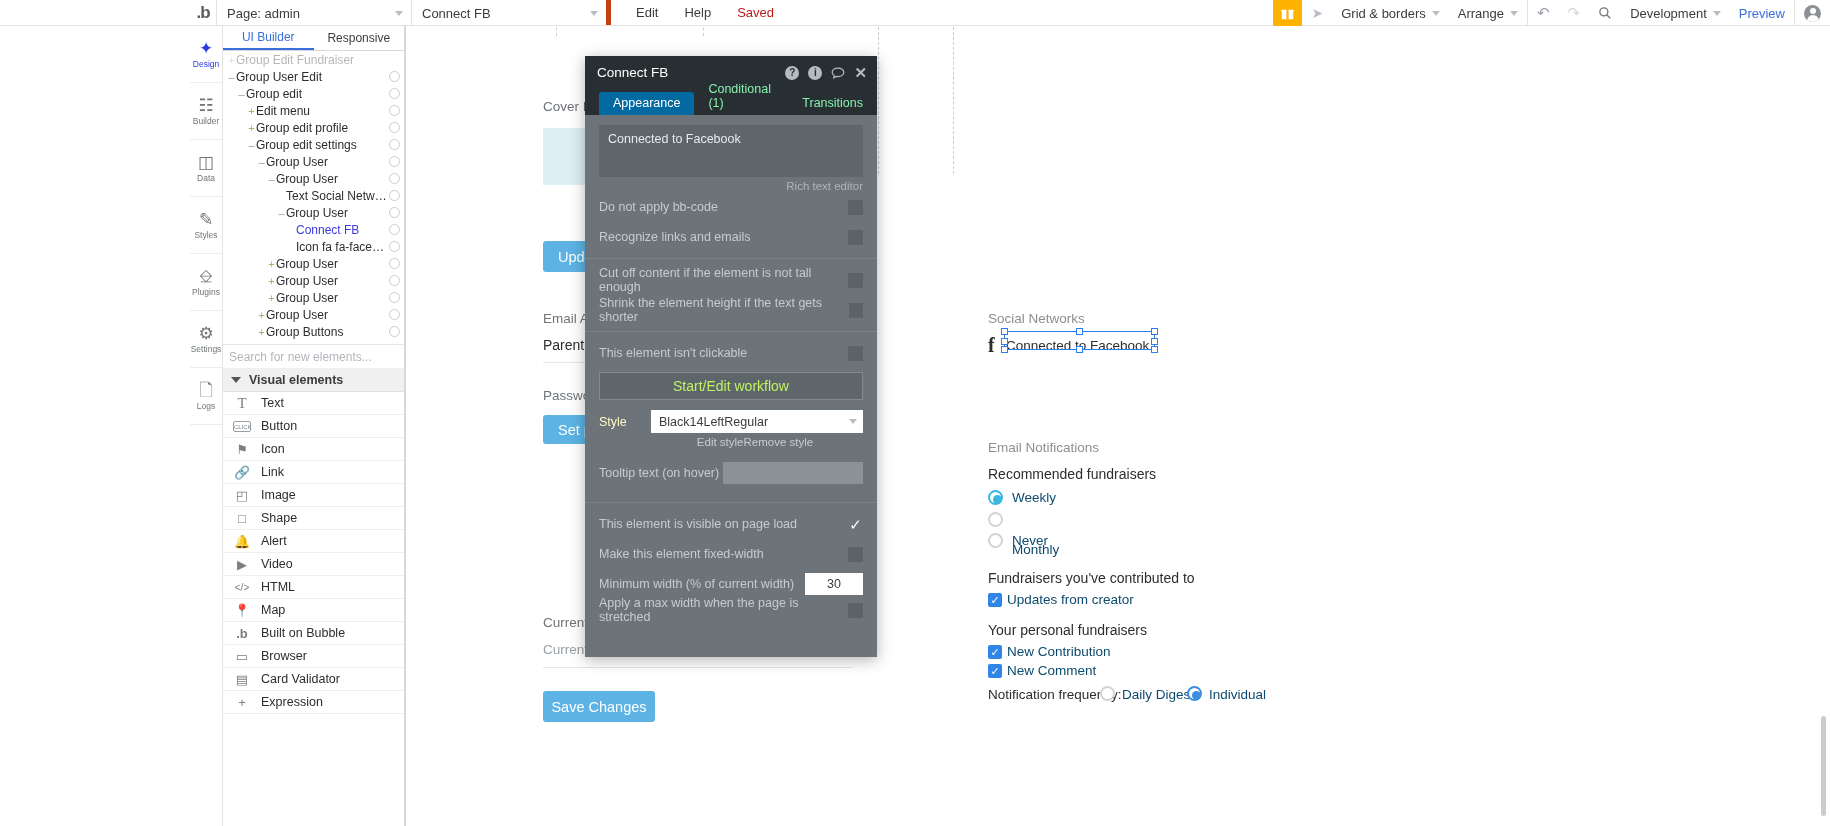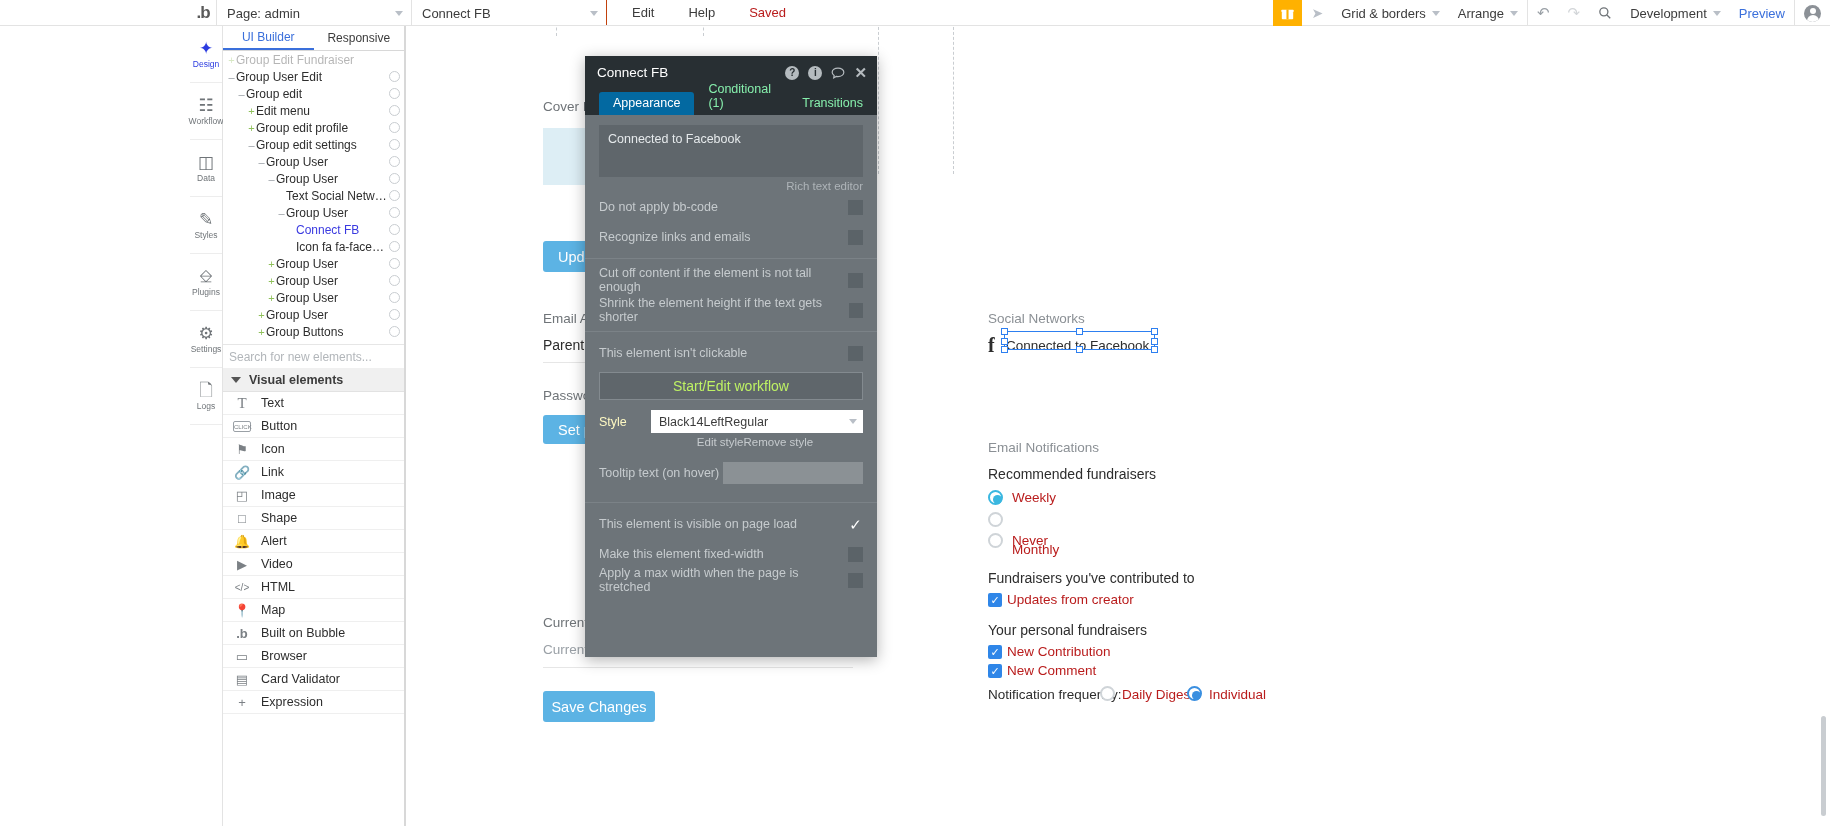--- a/index.html
+++ b/index.html
@@ -39,22 +39,22 @@
   .tb-select.page { width: 195px; }
   .tb-select.elem { width: 195px; }
   .caret {
     width: 0; height: 0;
     border-left: 4px solid transparent;
     border-right: 4px solid transparent;
     border-top: 5px solid #b9bfc7;
     margin-left: 6px;
   }
   .tb-menu {
-    display: flex; gap: 12px;
-    border-left: 1px solid #c2410c; padding-left: 14px;
+    display: flex; gap: 4px;
+    border-left: 5px solid #c2410c; padding-left: 14px;
   }
   .tb-menu span { padding: 0 11px; font-size: 13px; color: #3c3c3c; line-height:26px;}
   .tb-menu span.muted { color: #b91c1c; }
   .tb-spacer { flex: 1; }
   .gift-btn {
     width: 29px; height: 26px; background: #ffb100;
     display: flex; align-items: center; justify-content: center;
     color: #fff; font-size: 14px;
   }
   .tb-right {
@@ -177,21 +177,21 @@
   .radio.on::after {
     content:''; position:absolute; left:3px; top:3px; width:9px;height:9px;
     border-radius:50%; background:#3ab7e0;
   }
   .radio.on.blue { border-color:#3a8fe0; }
   .radio.on.blue::after { background:#3a8fe0; }
   .chk {
     position:absolute; width:14px;height:14px; border-radius:2px;
     background:#2f86e8; color:#fff; font-size:11px; line-height:14px; text-align:center;
   }
-  .rc-item { position:absolute; font-size:13.5px; color:#b91c1c; }
+  .rc-item { position:absolute; font-size:13.5px; color:#0c4a6e; }
 
   
   #selbox {
     position:absolute; border:1px solid #2d7ff0;
   }
   .handle {
     position:absolute; width:7px;height:7px;background:#fff;border:1px solid #2d7ff0;
   }
 
   
@@ -325,21 +325,21 @@
 </div>
 
 <div id="rail-accent"></div>
 <div id="rail">
   <div class="rail-item active">
     <span class="glyph">✦</span>
     <span>Design</span>
   </div>
   <div class="rail-item">
     <span class="glyph">☷</span>
-    <span>Workflow</span>
+    <span>Builder</span>
   </div>
   <div class="rail-item">
     <span class="glyph">◫</span>
     <span>Data</span>
   </div>
   <div class="rail-item">
     <span class="glyph">✎</span>
     <span>Styles</span>
   </div>
   <div class="rail-item">
@@ -656,18 +656,22 @@
     <div class="sep" style="margin-top:18px;"></div>
 
     <div class="prow">
       <span>This element is visible on page load</span>
       <span class="sqbox checked">✓</span>
     </div>
     <div class="prow">
       <span>Make this element fixed-width</span>
       <span class="sqbox"></span>
     </div>
+    <div class="prow">
+      <span>Minimum width (% of current width)</span>
+      <span class="numinput">30</span>
+    </div>
     <div class="prow" style="height:22px;">
       <span>Apply a max width when the page is stretched</span>
       <span class="sqbox"></span>
     </div>
   </div>
 </div>
 
 </body></html>

